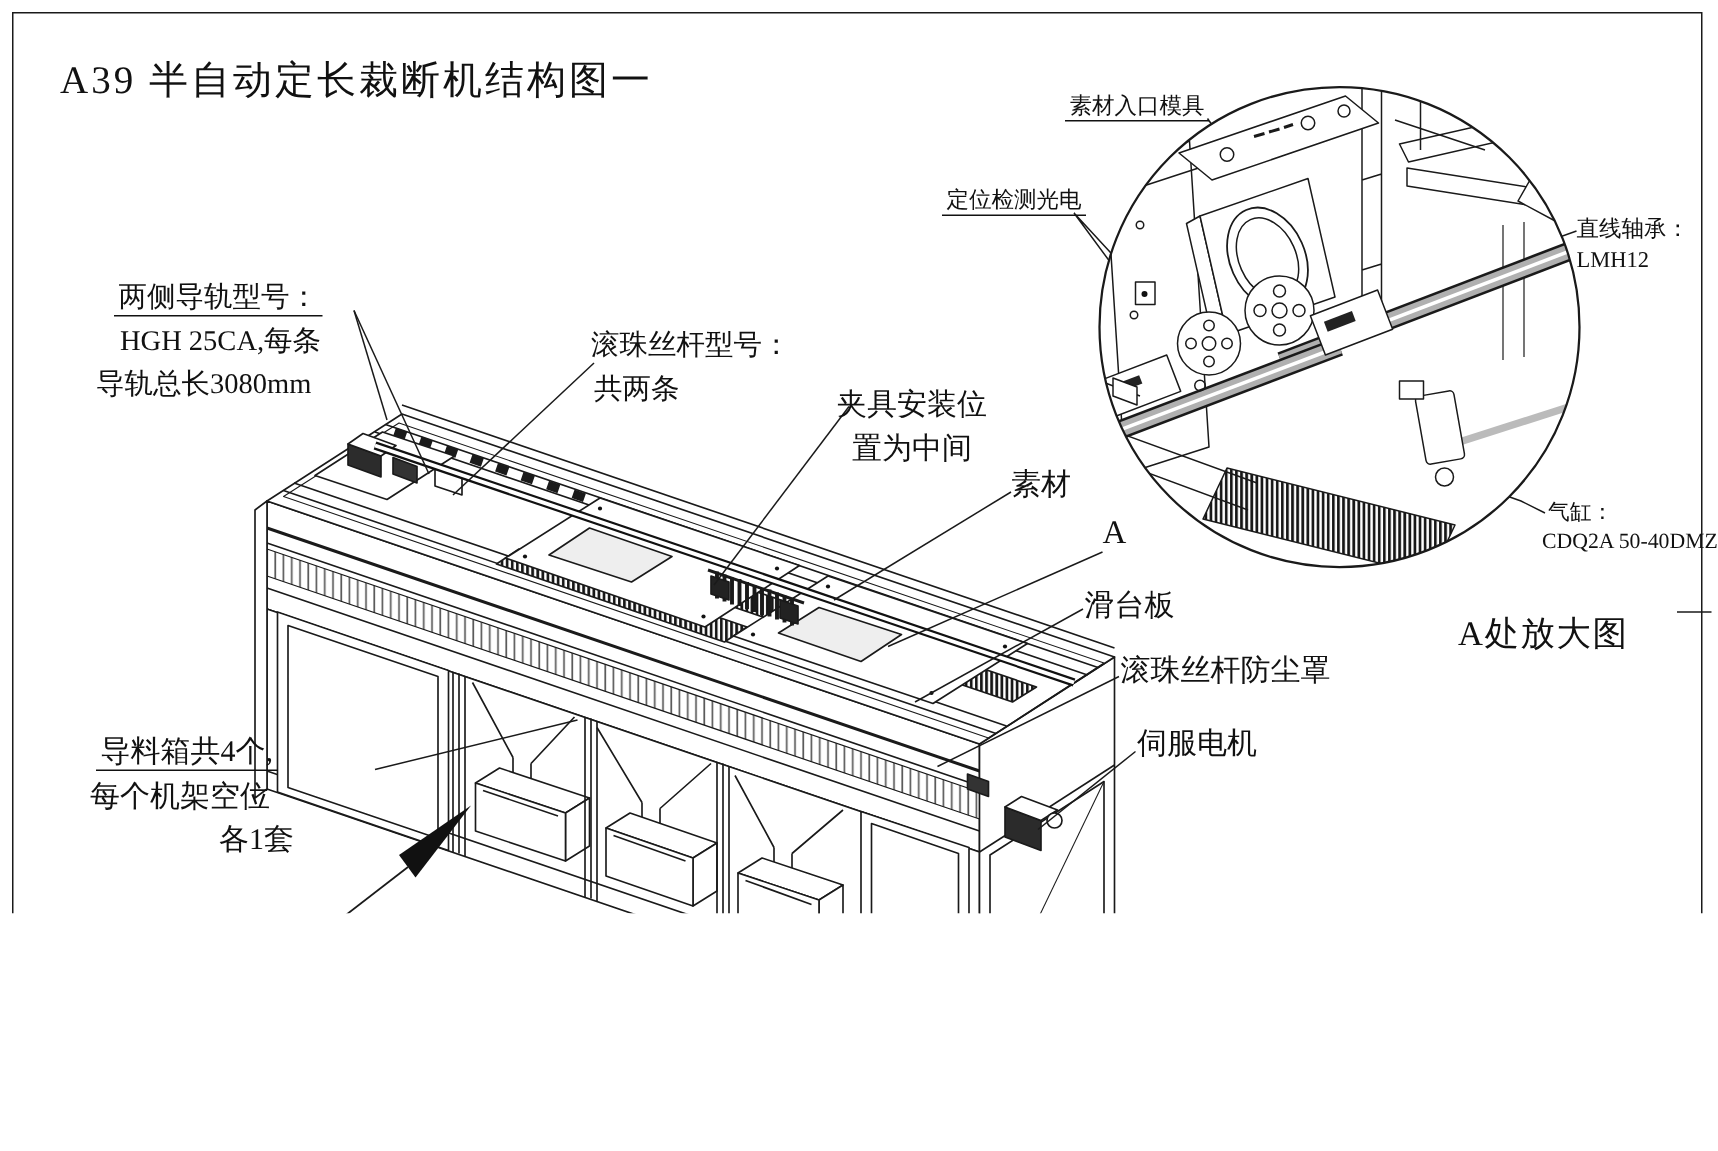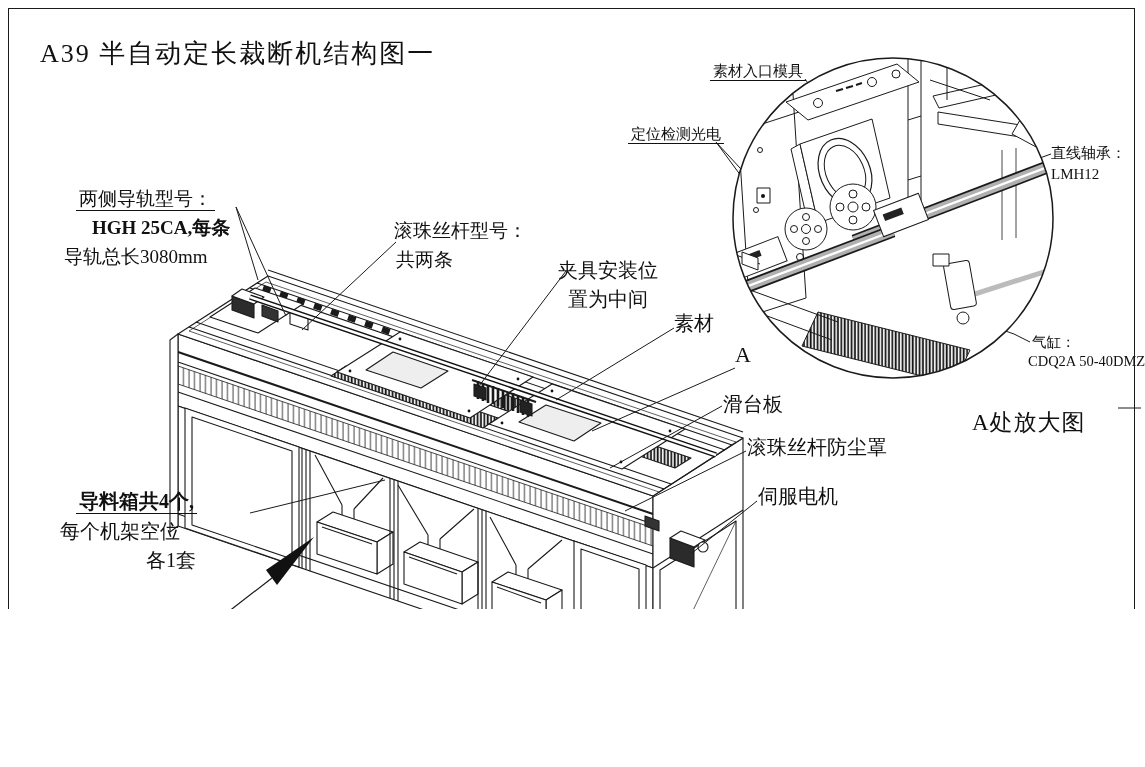--- a/index.html
+++ b/index.html
@@ -248,21 +248,21 @@
     </g>
     <circle cx="893" cy="218" r="160" fill="none" stroke="#1a1a1a" stroke-width="1.5"></circle>
   </svg>
 
   <div class="lbl" style="left:40px;top:36px;font-size:26px;letter-spacing:2px;">
     <span>A39 半自动定长裁断机结构图一</span>
   </div>
 
   <div class="lbl t19" style="left:62px;top:184px;">
     <div style="margin-left:14px;"><span class="ul">两侧导轨型号：</span></div>
-    <div style="margin-left:30px;font-weight:bold;">HGH 25CA,每条</div>
+    <div style="margin-left:18px;">HGH 25CA,每条</div>
     <div style="margin-left:2px;">导轨总长3080mm</div>
   </div>
 
   <div class="lbl t19" style="left:394px;top:216px;">
     <div>滚珠丝杆型号：</div>
     <div style="margin-left:2px;">共两条</div>
   </div>
 
   <div class="lbl t20" style="left:558px;top:256px;">
     <div>夹具安装位</div>
@@ -283,21 +283,21 @@
 
   <div class="lbl t20" style="left:747px;top:433px;">
     <span>滚珠丝杆防尘罩</span>
   </div>
 
   <div class="lbl t20" style="left:758px;top:482px;">
     <span>伺服电机</span>
   </div>
 
   <div class="lbl t20" style="left:60px;top:487px;line-height:29.5px;">
-    <div style="margin-left:16px;font-weight:bold;"><span class="ul">导料箱共4个,</span></div>
+    <div style="margin-left:4px;"><span class="ul">导料箱共4个,</span></div>
     <div>每个机架空位</div>
     <div style="margin-left:86px;">各1套</div>
   </div>
 
   <div class="lbl" style="left:206px;top:637px;font-size:25px;letter-spacing:3px;">
     <span>设备正面</span>
   </div>
 
   <div class="lbl t20" style="left:484px;top:696px;">
     <span class="ul">封板</span>

